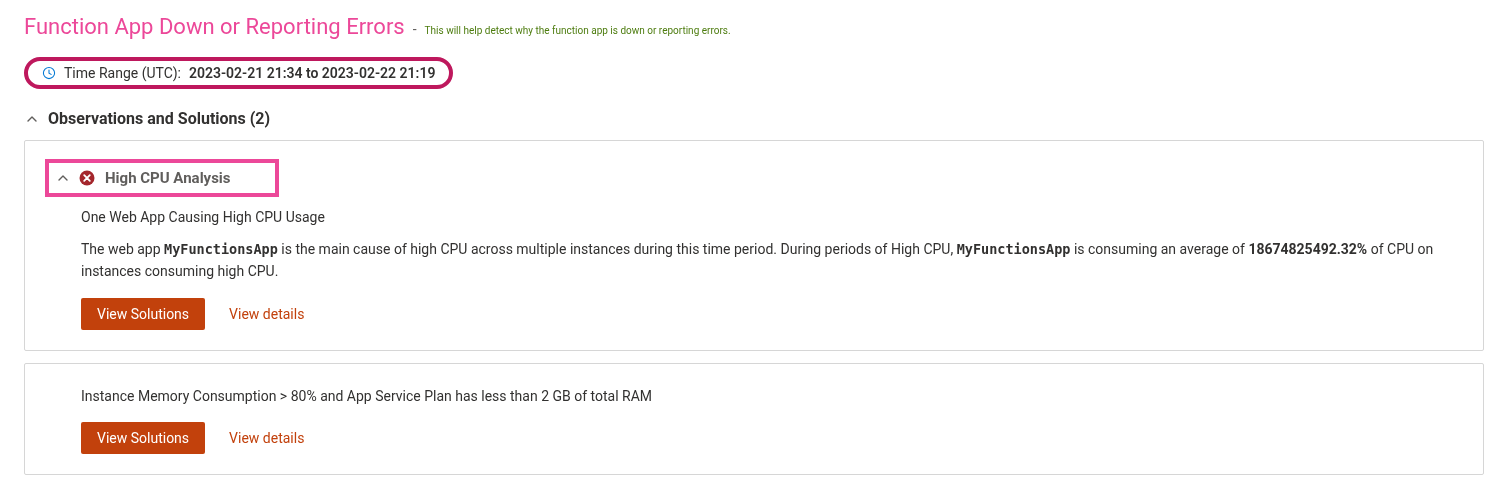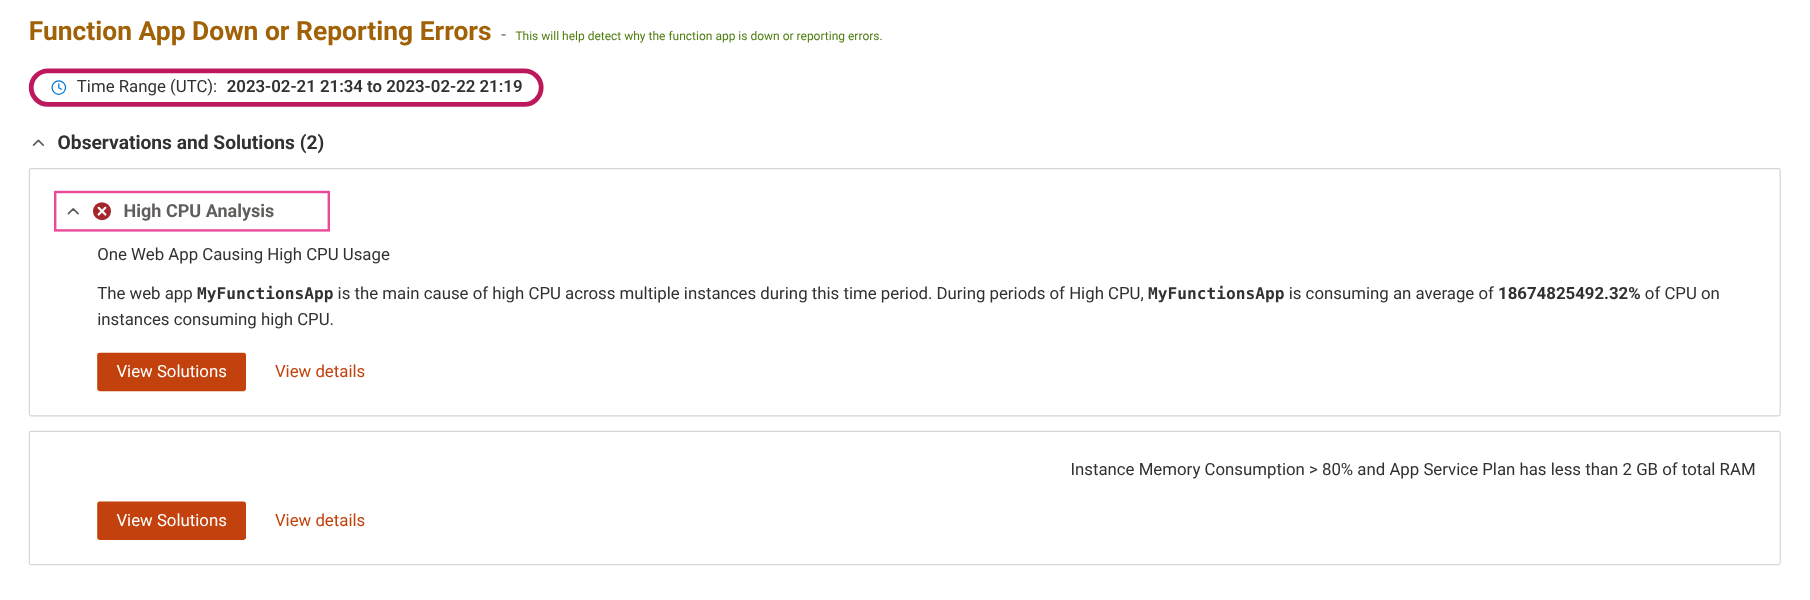--- a/index.html
+++ b/index.html
@@ -5,21 +5,21 @@
     * { box-sizing: border-box; margin: 0; padding: 0; }
     body {
       font-family: "Segoe UI", -apple-system, BlinkMacSystemFont, Roboto, sans-serif;
       color: #323130;
       background: #fff;
       padding: 14px 24px;
       font-size: 14px;
       width: 1508px;
     }
     .pg-header { display: flex; align-items: baseline; gap: 8px; margin-bottom: 18px; }
-    .pg-title { font-size: 22px; font-weight: 700; color: #a16207; }
+    .pg-title { font-size: 22px; font-weight: 400; color: #ec4899; }
     .pg-sep { color: #605e5c; }
     .pg-sub { color: #4d7c0f; font-size: 10px; }
 
     .time-range-pill {
       display: inline-flex; align-items: center; gap: 8px;
       border: 4px solid #be185d; border-radius: 16px;
       padding: 4px 14px; color: #323130; font-size: 14px;
       margin-bottom: 20px; cursor: pointer;
     }
     .time-range-pill .clock-icon svg { display: block; }
@@ -34,21 +34,21 @@
       border-radius: 2px;
       padding: 18px 20px 20px 20px;
       margin-bottom: 12px;
     }
     .card-header-wrap {
       display: inline-flex; align-items: center; gap: 10px;
       cursor: pointer;
       padding: 6px 8px;
     }
     .card-header-wrap.highlight {
-      border: 2px solid #ec4899;
+      border: 4px solid #ec4899;
       padding: 6px 44px 6px 8px;
       margin-bottom: 6px;
     }
     .card-header-wrap .chev { display: inline-flex; }
     .card-title { font-size: 15px; font-weight: 700; color: #605e5c; }
 
     .status-icon { display: inline-flex; width: 16px; height: 16px; }
 
     .card-body { padding-left: 36px; padding-top: 6px; }
     .obs-subtitle { font-size: 14px; color: #323130; margin-bottom: 14px; }
@@ -127,21 +127,21 @@
     <div class="card-actions">
       <button class="btn-primary">View Solutions</button>
       <span class="link-action">View details</span>
     </div>
   </div>
 </div>
 
 
 <div class="card">
   <div class="card-body">
-    <div class="obs-subtitle" style="margin-bottom:18px;text-align:right;">Instance Memory Consumption &gt; 80% and App Service Plan has less than 2 GB of total RAM</div>
+    <div class="obs-subtitle" style="margin-bottom:18px;">Instance Memory Consumption &gt; 80% and App Service Plan has less than 2 GB of total RAM</div>
     <div class="card-actions">
       <button class="btn-primary">View Solutions</button>
       <span class="link-action">View details</span>
     </div>
   </div>
 </div>
 
 
 
 

